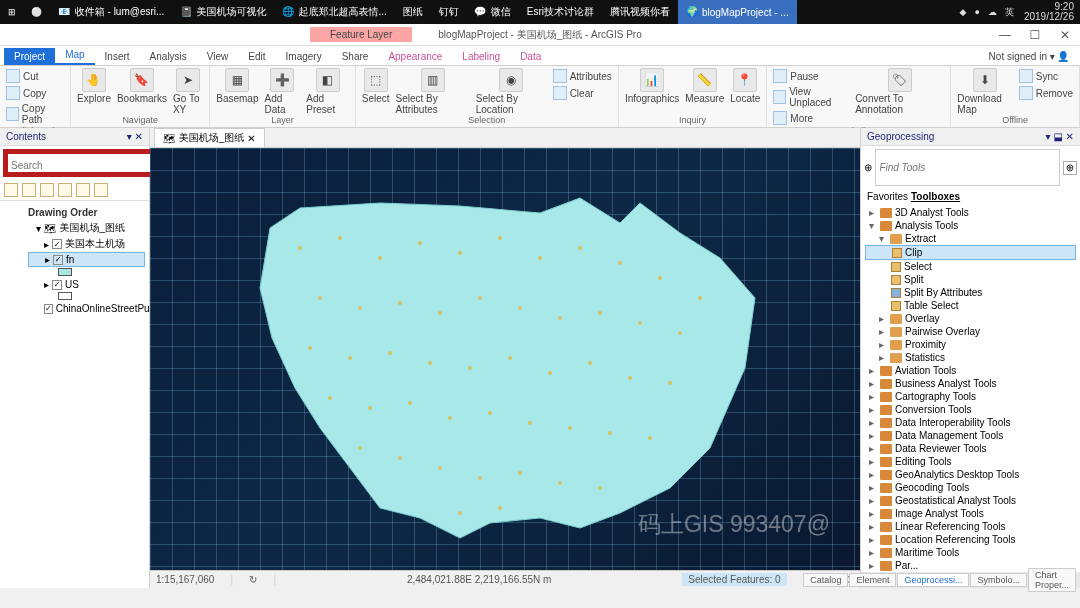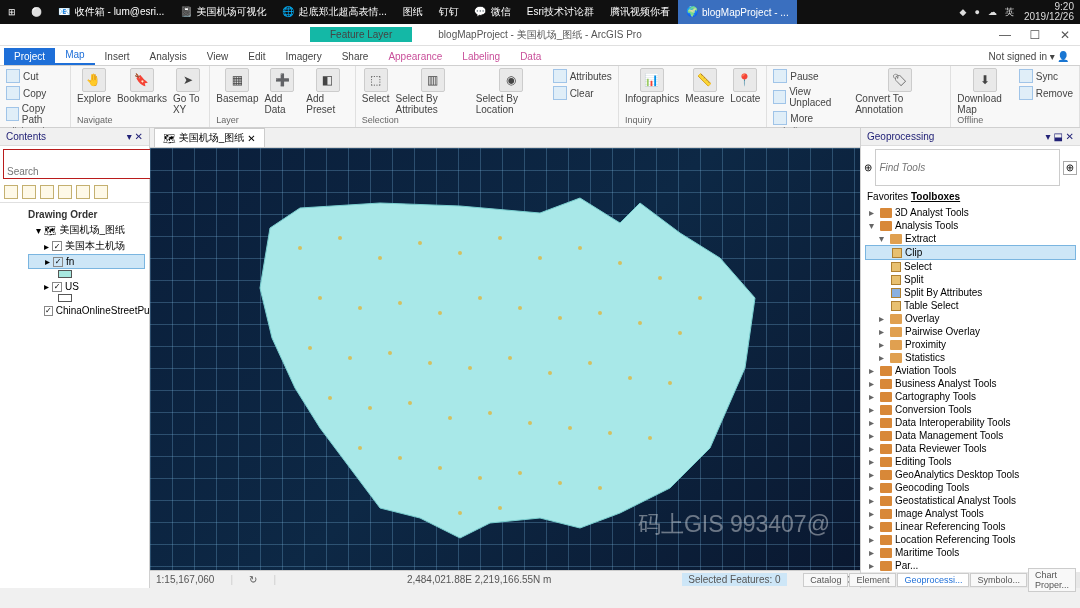--- a/index.html
+++ b/index.html
@@ -5,43 +5,43 @@
 * { margin:0; padding:0; box-sizing:border-box; font-family:"Segoe UI",Arial,sans-serif; font-size:10px; }
 body { width:1080px; height:608px; overflow:hidden; background:#f0f0f0; }
 .taskbar { height:24px; background:#101010; display:flex; align-items:center; color:#fff; }
 .taskbar .tb-item { padding:0 8px; height:100%; display:flex; align-items:center; gap:4px; font-size:9px; }
 .taskbar .active { background:#3a6fbf; }
 .taskbar .icon { width:12px; height:12px; display:inline-block; }
 .tbright { margin-left:auto; display:flex; align-items:center; color:#ddd; }
 .tbright span { padding:0 4px; font-size:9px; }
 .tclock { padding:0 6px; text-align:right; line-height:10px; }
 .title-row { height:22px; background:#fff; border-bottom:1px solid #e0e0e0; display:flex; align-items:center; }
-.ctx-tab { background:#14b8a6; padding:2px 20px; margin-left:310px; font-size:10px; color:#444; }
+.ctx-tab { background:#fca5a5; padding:2px 20px; margin-left:310px; font-size:10px; color:#444; }
 .ttl { position:absolute; left:50%; transform:translateX(-50%); font-size:10px; color:#555; }
 .winbtns { margin-left:auto; display:flex; }
 .winbtns div { width:30px; text-align:center; font-size:12px; color:#555; cursor:pointer; }
 .ribbon-tabs { height:20px; background:#fff; display:flex; align-items:flex-end; border-bottom:1px solid #d0d0d0; padding-left:4px; }
 .ribbon-tabs div { padding:3px 10px; font-size:10px; color:#444; cursor:pointer; }
 .ribbon-tabs .file { background:#1e6fd8; color:#fff; }
 .ribbon-tabs .active { border-bottom:2px solid #1e6fd8; color:#1e6fd8; }
 .ribbon-tabs .ctx { color:#c94f9a; }
 .signin { margin-left:auto; padding:2px 8px; font-size:10px; color:#1e6fd8; }
 .ribbon { height:62px; background:#f8f8f8; border-bottom:1px solid #d0d0d0; display:flex; }
 .rgroup { border-right:1px solid #e0e0e0; padding:2px 6px; display:flex; flex-direction:column; justify-content:space-between; }
 .rgroup .btns { display:flex; gap:6px; }
-.rgroup .lbl { font-size:9px; color:#666; }
+.rgroup .lbl { text-align:center; font-size:9px; color:#666; }
 .rbtn { display:flex; flex-direction:column; align-items:center; gap:1px; font-size:9px; color:#444; cursor:pointer; }
 .rbtn .ic { width:24px; height:24px; background:#e9e9e9; border:1px solid #ccc; border-radius:2px; display:flex; align-items:center; justify-content:center; font-size:12px; }
 .rbtnsm { display:flex; align-items:center; gap:3px; font-size:9px; color:#444; cursor:pointer; padding:1px 0; }
 .rbtnsm .ic2 { width:14px; height:14px; background:#e0eef8; border:1px solid #a0c4e8; }
 .main { display:flex; height:460px; }
 .contents-pane { width:150px; background:#fff; border-right:1px solid #d0d0d0; display:flex; flex-direction:column; }
 .pane-title { padding:3px 6px; font-size:11px; color:#227; background:#f0f0f0; display:flex; justify-content:space-between; border-bottom:1px solid #ddd; }
 .search-row { padding:3px; display:flex; gap:2px; }
-.search-row input { flex:1; border:1px solid #b91c1c; padding:16px 14px 1px 3px; font-size:10px; }
+.search-row input { flex:1; border:5px solid #b91c1c; padding:6px 14px 1px 3px; font-size:10px; }
 .toolbar-row { padding:3px 4px; display:flex; gap:4px; border-bottom:1px solid #e0e0e0; }
 .toolbar-row span { width:14px; height:14px; display:inline-block; border:1px solid #c4b070; background:#fef9e8; }
 .toc { padding:4px; font-size:10px;margin-left:24px; }
 .toc-hdr { font-weight:bold; color:#333; padding:2px 0; }
 .toc-item { padding:1px 0 1px 8px; display:flex; align-items:center; gap:3px; }
 .toc-item.sel { background:#cde6f7; border:1px solid #7ab5e0; }
 .toc-cb { width:10px; height:10px; border:1px solid #888; display:inline-flex; align-items:center; justify-content:center; font-size:8px; }
 .toc-sw { width:14px; height:8px; background:#a8e8e0; border:1px solid #555; display:inline-block; }
 .map-area { flex:1; display:flex; flex-direction:column; background:#fff; }
 .map-tabs { height:20px; background:#f0f0f0; display:flex; align-items:center; border-bottom:1px solid #d0d0d0; padding-left:4px; }

